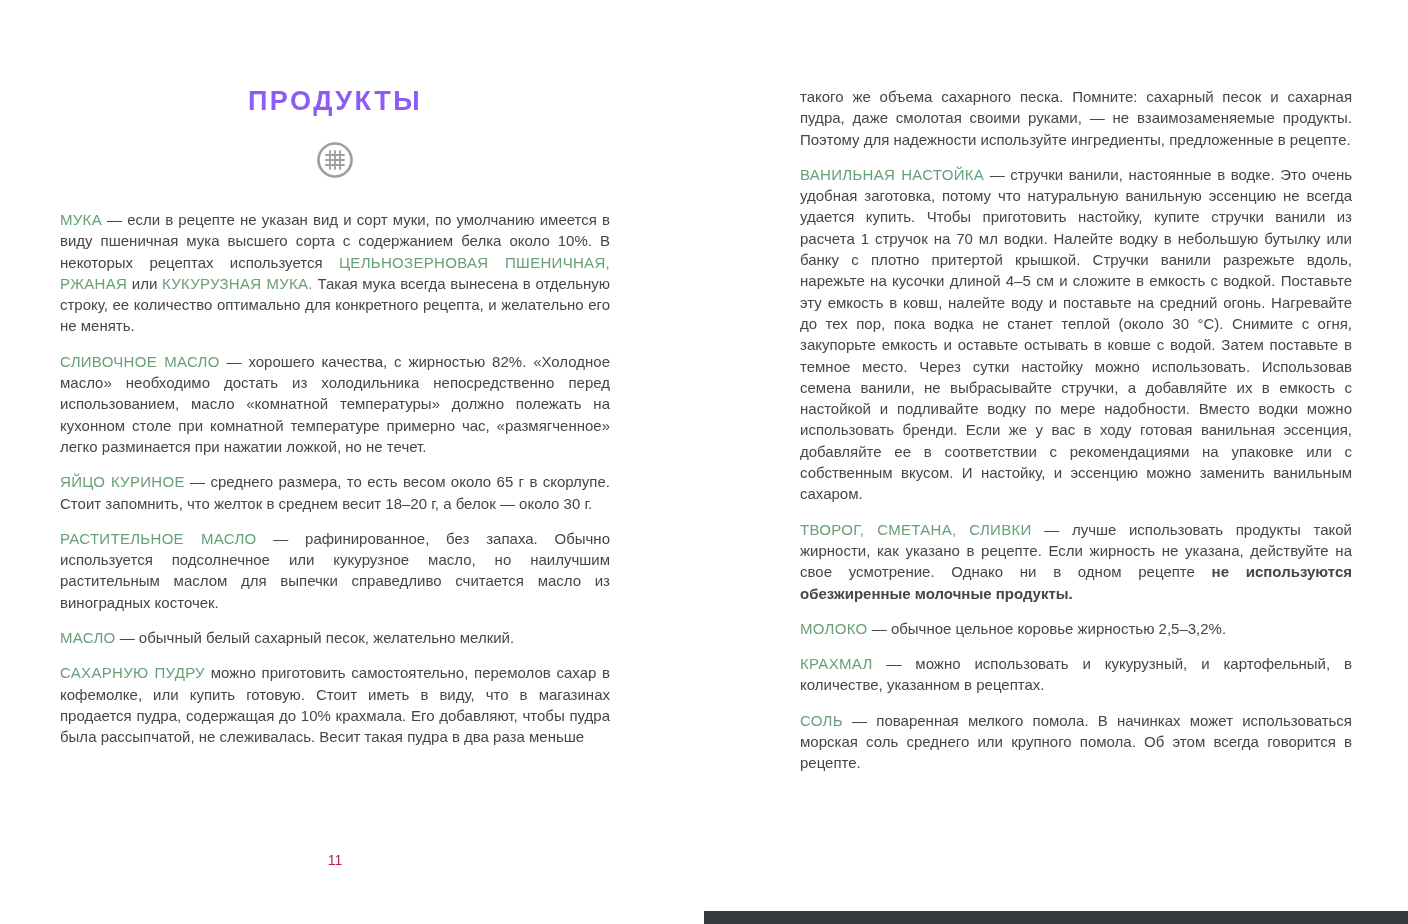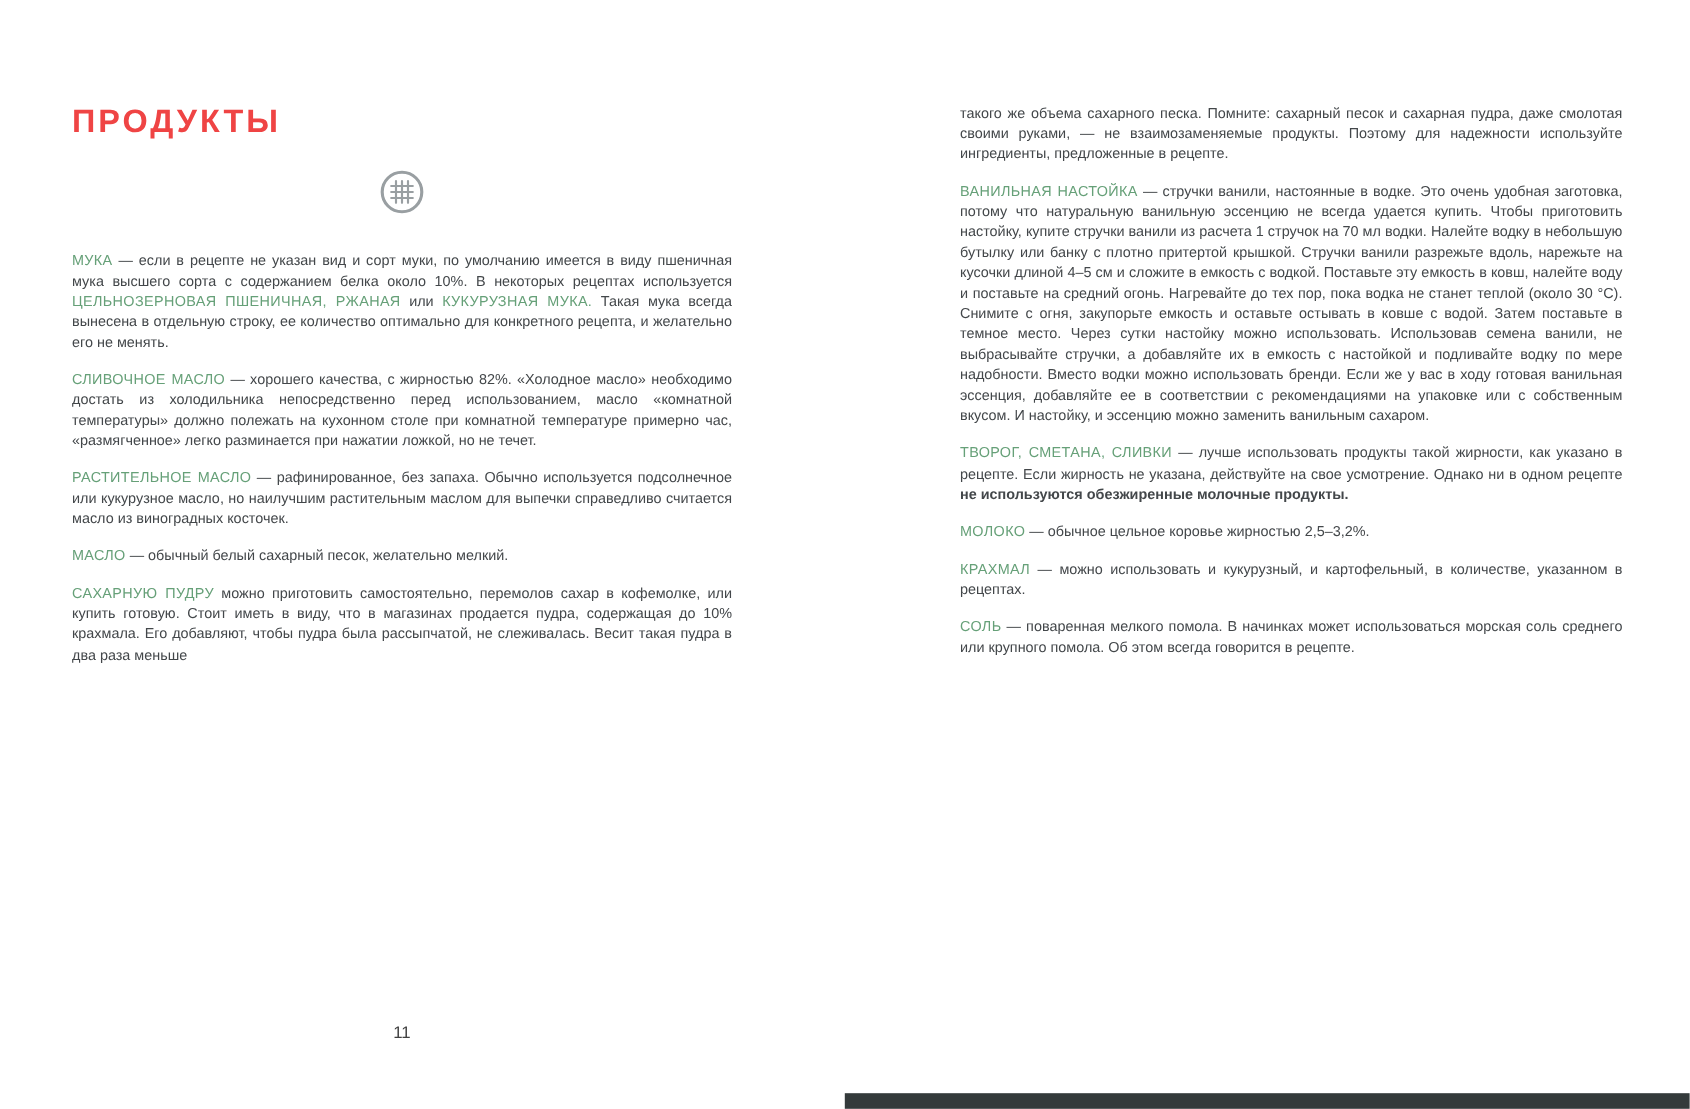--- a/index.html
+++ b/index.html
@@ -9,46 +9,46 @@
     font-family: "Liberation Sans", "DejaVu Sans", sans-serif;
     color: var(--text-color, #43474a);
     position: relative;
     overflow: hidden;
   }
   .spread { display: flex; width: 1408px; height: 924px; position: relative; }
   .page { position: relative; width: 704px; height: 924px; }
   .page-left .content { position: absolute; left: 60px; top: 86px; width: 550px; }
   .page-right .content { position: absolute; left: 96px; top: 86px; width: 552px; }
   .title {
-    text-align: left;
+    text-align: center;
     font-size: 27px;
     font-weight: bold;
     letter-spacing: 2.5px;
-    color: #ef4444;
+    color: #8b5cf6;
     margin: 0 0 24px 0;
   }
   .ornament { display: flex; justify-content: center; margin: 0 0 30px 0; }
   .para {
-    font-size: 12px;
+    font-size: 15px;
     line-height: 1.42;
     text-align: justify;
     margin: 0 0 14px 0;
     color: var(--text-color, #43474a);
   }
   .para:last-child { margin-bottom: 0; }
   .term { color: var(--term-green, #66a078); font-weight: normal; letter-spacing: 0.3px; }
   .bold { font-weight: bold; }
   .normal { font-weight: normal; }
   .page-number {
     position: absolute;
     left: 60px; width: 550px;
     top: 852px;
     text-align: center;
     font-size: 14px;
-    color: #404040;
+    color: #be185d;
   }
   .book-edge {
     position: absolute;
     left: 704px; right: 0; bottom: 0;
     height: 13px;
     background: var(--book-edge, #343a3b);
   }
 </style>
 </head>
 <body>
@@ -63,20 +63,21 @@
           <circle cx="19" cy="19" r="16.5" fill="none" stroke="#999fa2" stroke-width="2.6"></circle>
           <g stroke="#999fa2" stroke-width="1.8" fill="none" stroke-linecap="round">
             <path d="M10 14 H28 M10 19 H28 M10 24 H28"></path>
             <path d="M14 10 V28 M19 10 V28 M24 10 V28"></path>
           </g>
         </svg>
       </div>
       <div>
           <p class="para"><span class="term">МУКА</span><span class="normal"> — если в рецепте не указан вид и сорт муки, по умолчанию имеется в виду пшеничная мука высшего сорта с содержанием белка около 10%. В некоторых рецептах используется </span><span class="term">ЦЕЛЬНОЗЕРНОВАЯ ПШЕНИЧНАЯ, РЖАНАЯ</span><span class="normal"> или </span><span class="term">КУКУРУЗНАЯ МУКА.</span><span class="normal"> Такая мука всегда вынесена в отдельную строку, ее количество оптимально для конкретного рецепта, и желательно его не менять.</span></p>
           <p class="para"><span class="term">СЛИВОЧНОЕ МАСЛО</span><span class="normal"> — хорошего качества, с жирностью 82%. «Холодное масло» необходимо достать из холодильника непосредственно перед использованием, масло «комнатной температуры» должно полежать на кухонном столе при комнатной температуре примерно час, «размягченное» легко разминается при нажатии ложкой, но не течет.</span></p>
+          <p class="para"><span class="term">ЯЙЦО КУРИНОЕ</span><span class="normal"> — среднего размера, то есть весом около 65 г в скорлупе. Стоит запомнить, что желток в среднем весит 18–20 г, а белок — около 30 г.</span></p>
           <p class="para"><span class="term">РАСТИТЕЛЬНОЕ МАСЛО</span><span class="normal"> — рафинированное, без запаха. Обычно используется подсолнечное или кукурузное масло, но наилучшим растительным маслом для выпечки справедливо считается масло из виноградных косточек.</span></p>
           <p class="para"><span class="term">МАСЛО</span><span class="normal"> — обычный белый сахарный песок, желательно мелкий.</span></p>
           <p class="para"><span class="term">САХАРНУЮ ПУДРУ</span><span class="normal"> можно приготовить самостоятельно, перемолов сахар в кофемолке, или купить готовую. Стоит иметь в виду, что в магазинах продается пудра, содержащая до 10% крахмала. Его добавляют, чтобы пудра была рассыпчатой, не слеживалась. Весит такая пудра в два раза меньше</span></p>
         </div>
     </div>
     <div class="page-number">11</div>
   </div>
 
   <div class="page page-right">
     <div class="content">

